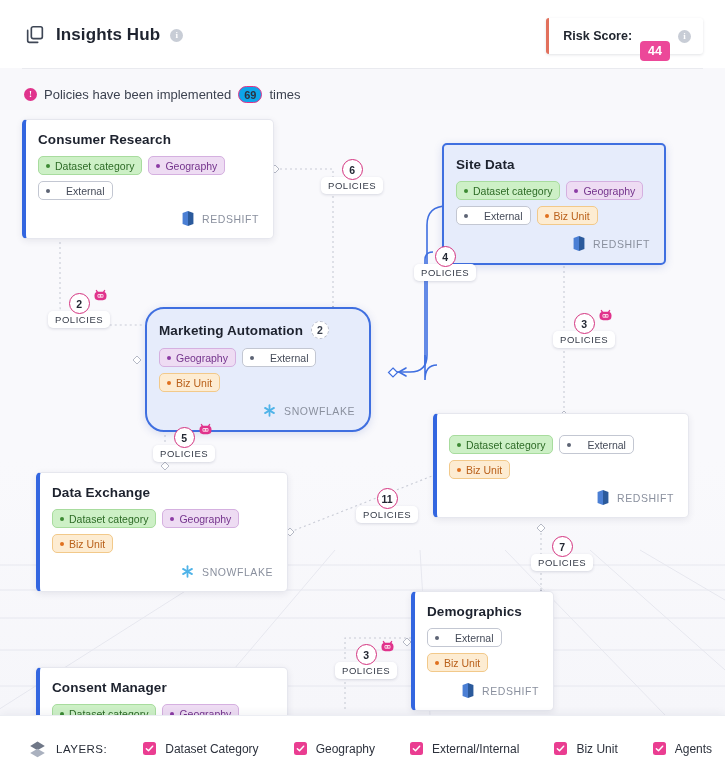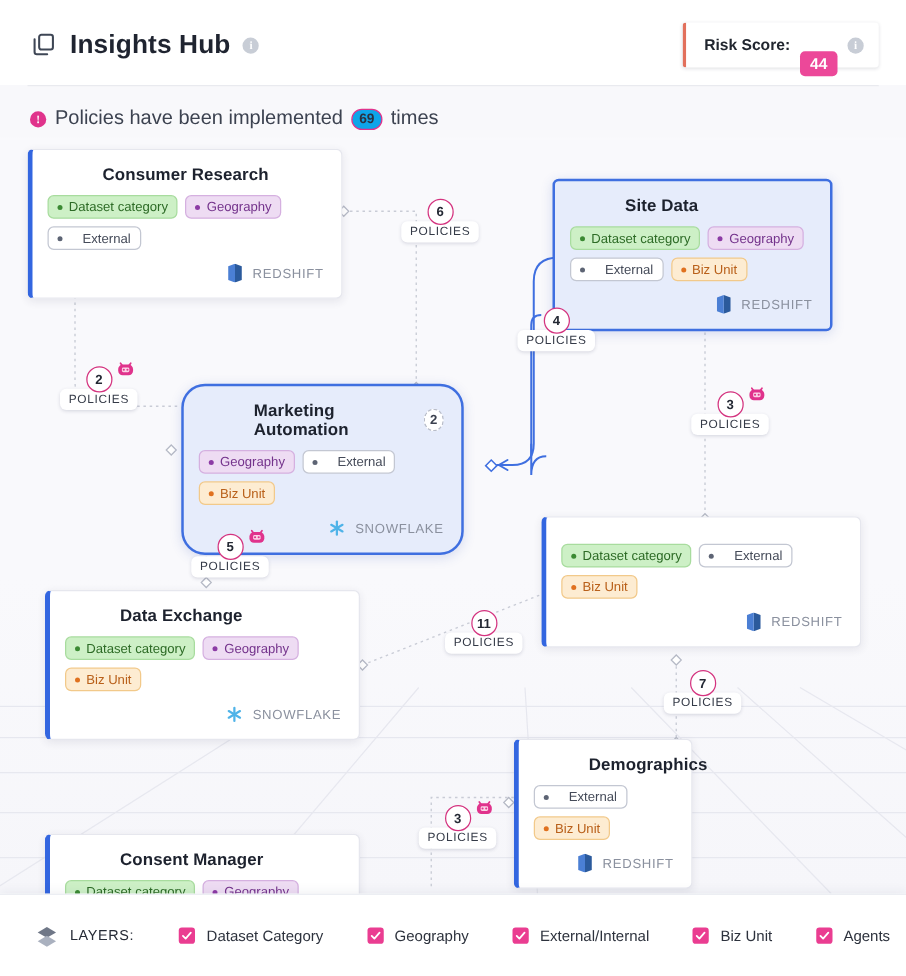--- a/index.html
+++ b/index.html
@@ -15,21 +15,21 @@
   .header {
     position: absolute; top: 0; left: 0; width: 725px; height: 68px;
     background: #ffffff;
   }
   .hdr-left {
     position: absolute; left: 24px; top: 24px;
     display: flex; align-items: center; gap: 10px;
   }
   .hub-icon { width: 22px; height: 22px; display: block; }
   .hub-title {
-    font-size: 21px; font-weight: 700; color: #1f2430; letter-spacing: .1px;
+    font-size: 17px; font-weight: 700; color: #1f2430; letter-spacing: .1px;
   }
   .info-dot {
     width: 13px; height: 13px; border-radius: 50%;
     background: #c8cdd6; color: #ffffff;
     font-size: 9px; font-weight: 700; line-height: 13px; text-align: center;
     font-family: "Liberation Serif", serif;
   }
   .risk-box {
     position: absolute; right: 22px; top: 18px;
     height: 36px; background: #ffffff;
@@ -54,21 +54,21 @@
   .subbar {
     position: absolute; left: 24px; top: 86px;
     display: flex; align-items: center; gap: 7px;
   }
   .alert-icon {
     width: 13px; height: 13px; border-radius: 50%;
     background: #e0338c; color: #fff; font-size: 9px; font-weight: 700;
     line-height: 13px; text-align: center;
     font-family: "Liberation Serif", serif;
   }
-  .sub-text { font-size: 16px; color: #3c4250; }
+  .sub-text { font-size: 13px; color: #3c4250; }
   .count-pill {
     display: inline-flex; align-items: center; justify-content: center;
     min-width: 22px; height: 17px; padding: 0 5px;
     border: 1px solid #e0338c; border-radius: 9px;
     font-size: 11px; font-weight: 700; color: #2c3140;
     background: #0ea5e9;
   }
 
   
   .canvas {
@@ -90,21 +90,21 @@
     box-shadow: 0 2px 7px rgba(40,45,80,.09);
     padding: 12px 14px 12px 12px;
   }
   .node.selected {
     background: #e6ecfb;
     border: 2px solid #3f6fe0;
     box-shadow: 0 2px 9px rgba(50,80,180,.17);
   }
   .node-title-row { display: flex; align-items: center; gap: 8px; }
   .node-title {
-    font-size: 13.5px; font-weight: 700; color: #1d222e; letter-spacing: .1px; margin-left: 44px;
+    font-size: 13.5px; font-weight: 700; color: #1d222e; letter-spacing: .1px;
   }
   .node-badge {
     display: inline-flex; align-items: center; justify-content: center;
     width: 18px; height: 18px; border-radius: 50%;
     border: 1px dashed #b9bdc9; background: #ffffff;
     font-size: 10.5px; font-weight: 700; color: #3a404e;
   }
   .tagrow { display: flex; flex-wrap: wrap; gap: 6px; margin-top: 9px; }
   .tag {
     display: inline-flex; align-items: center; gap: 5px;

